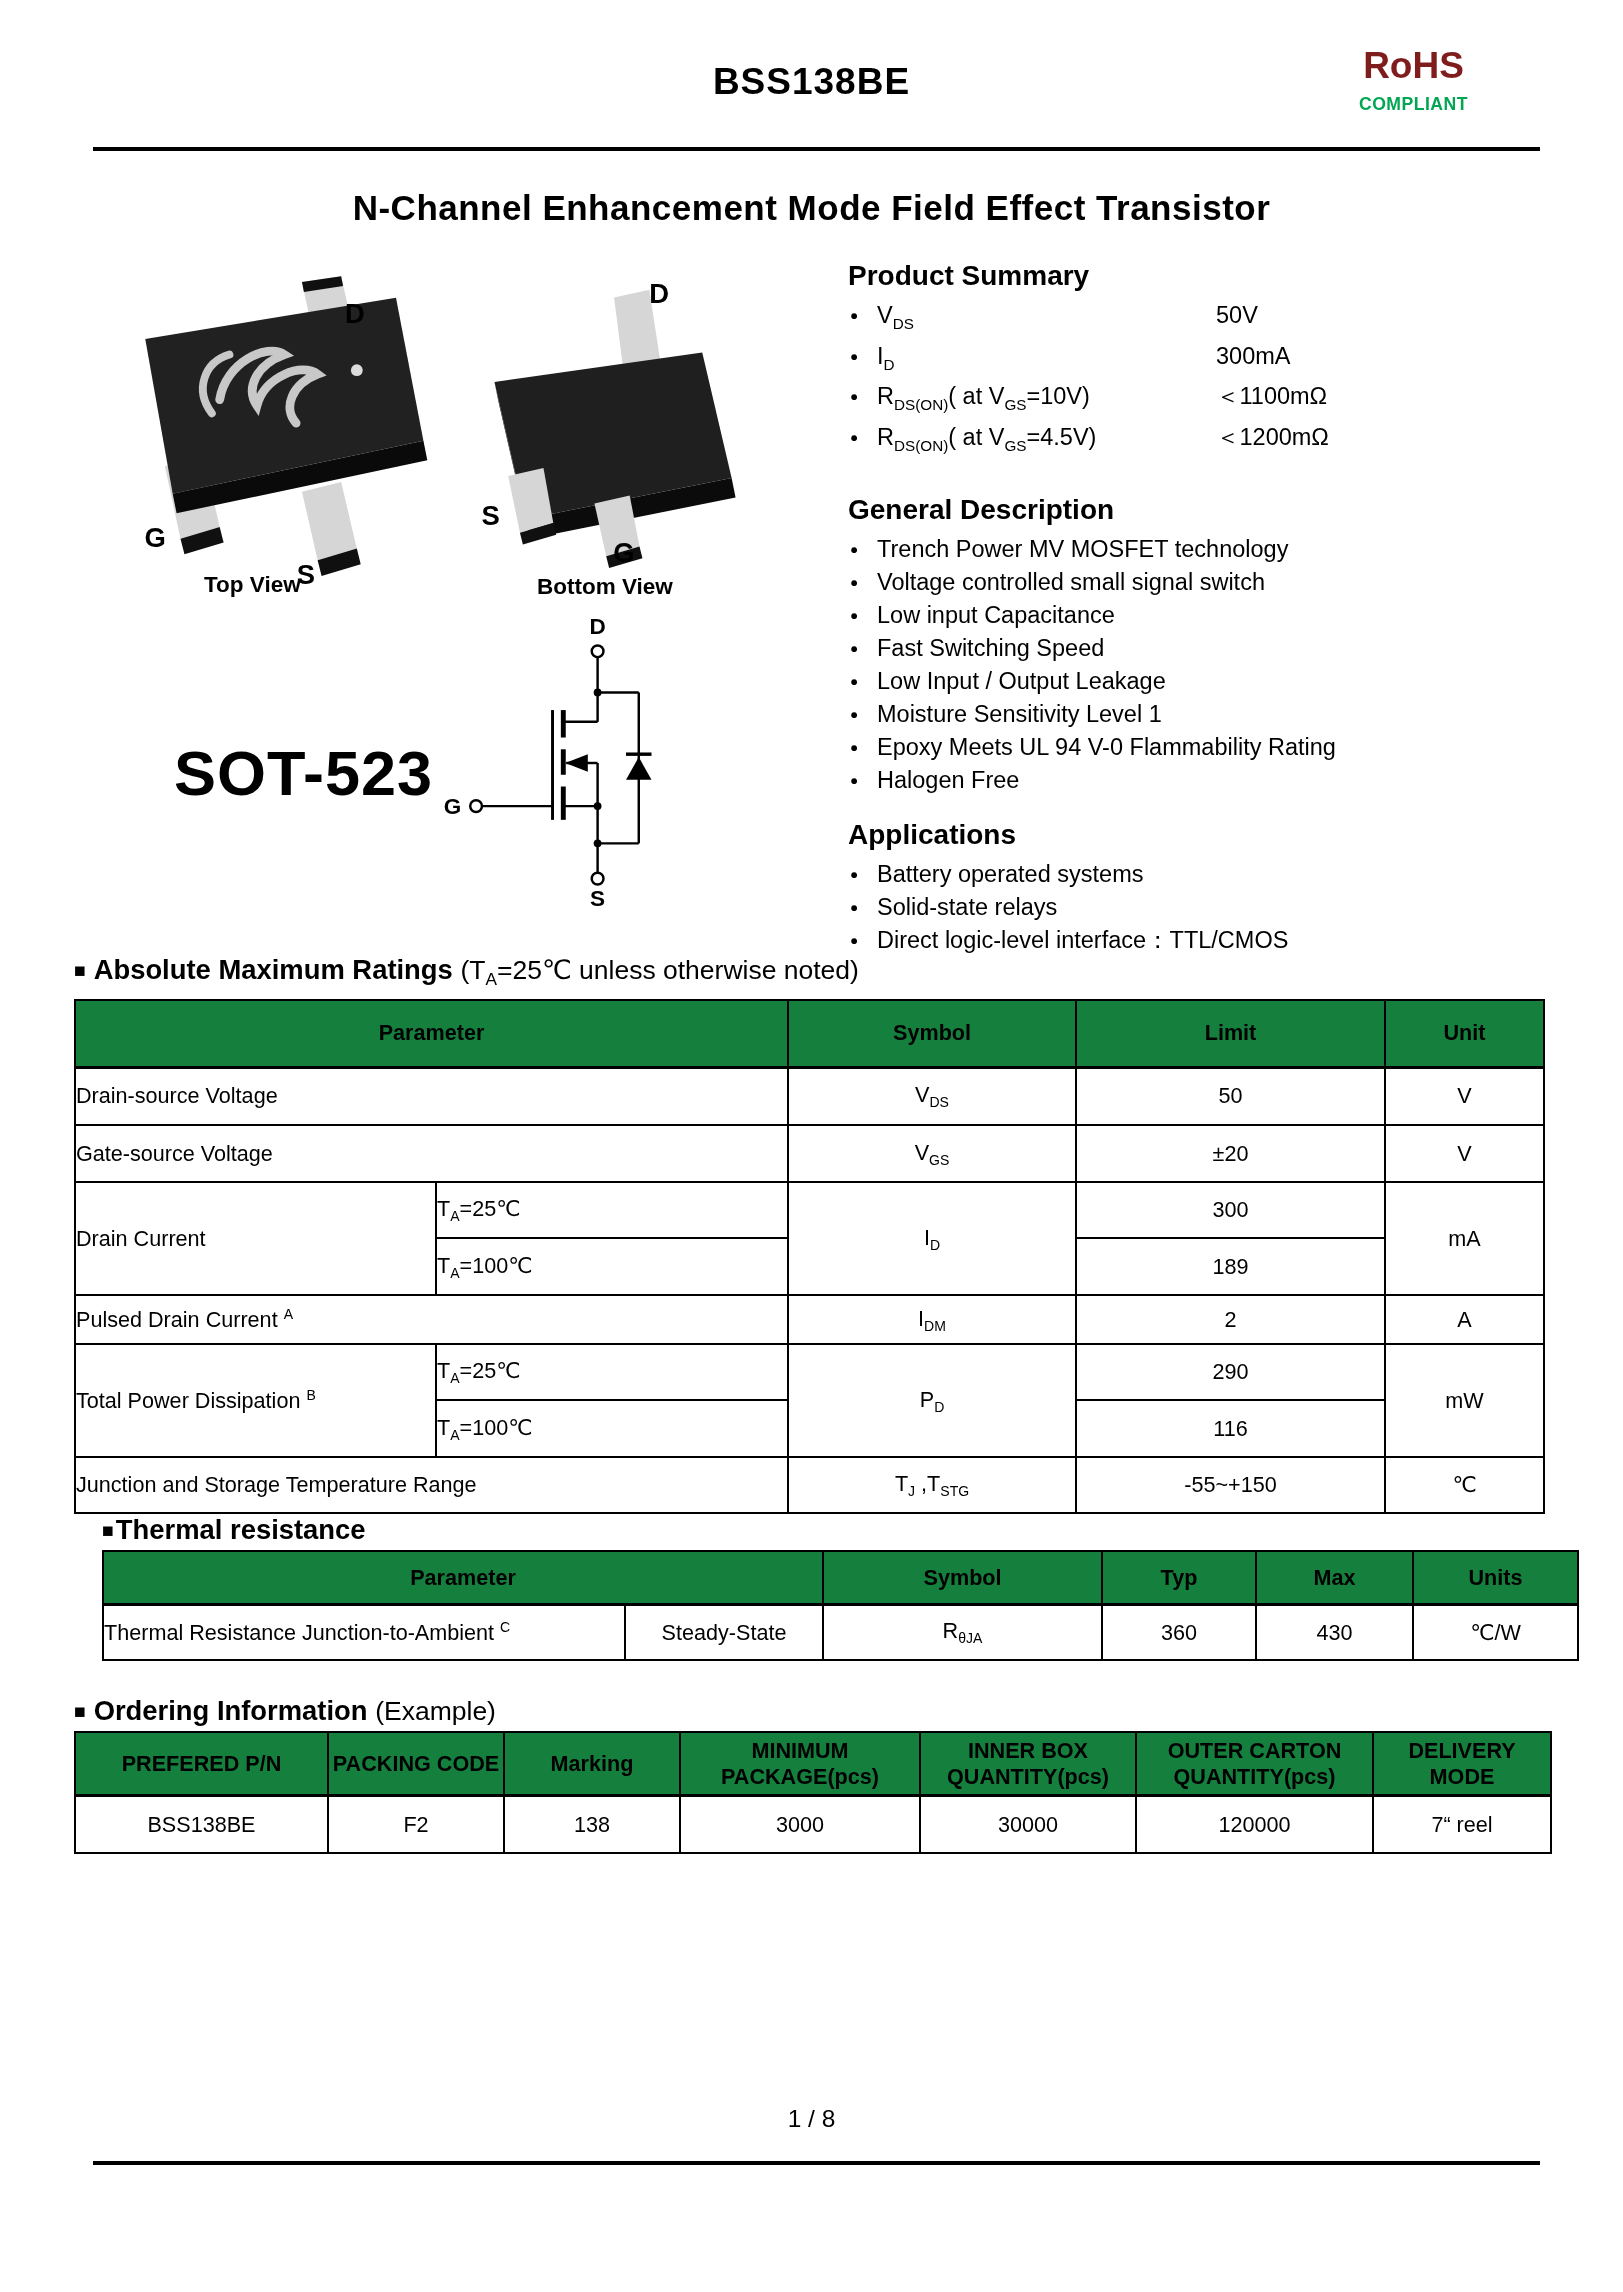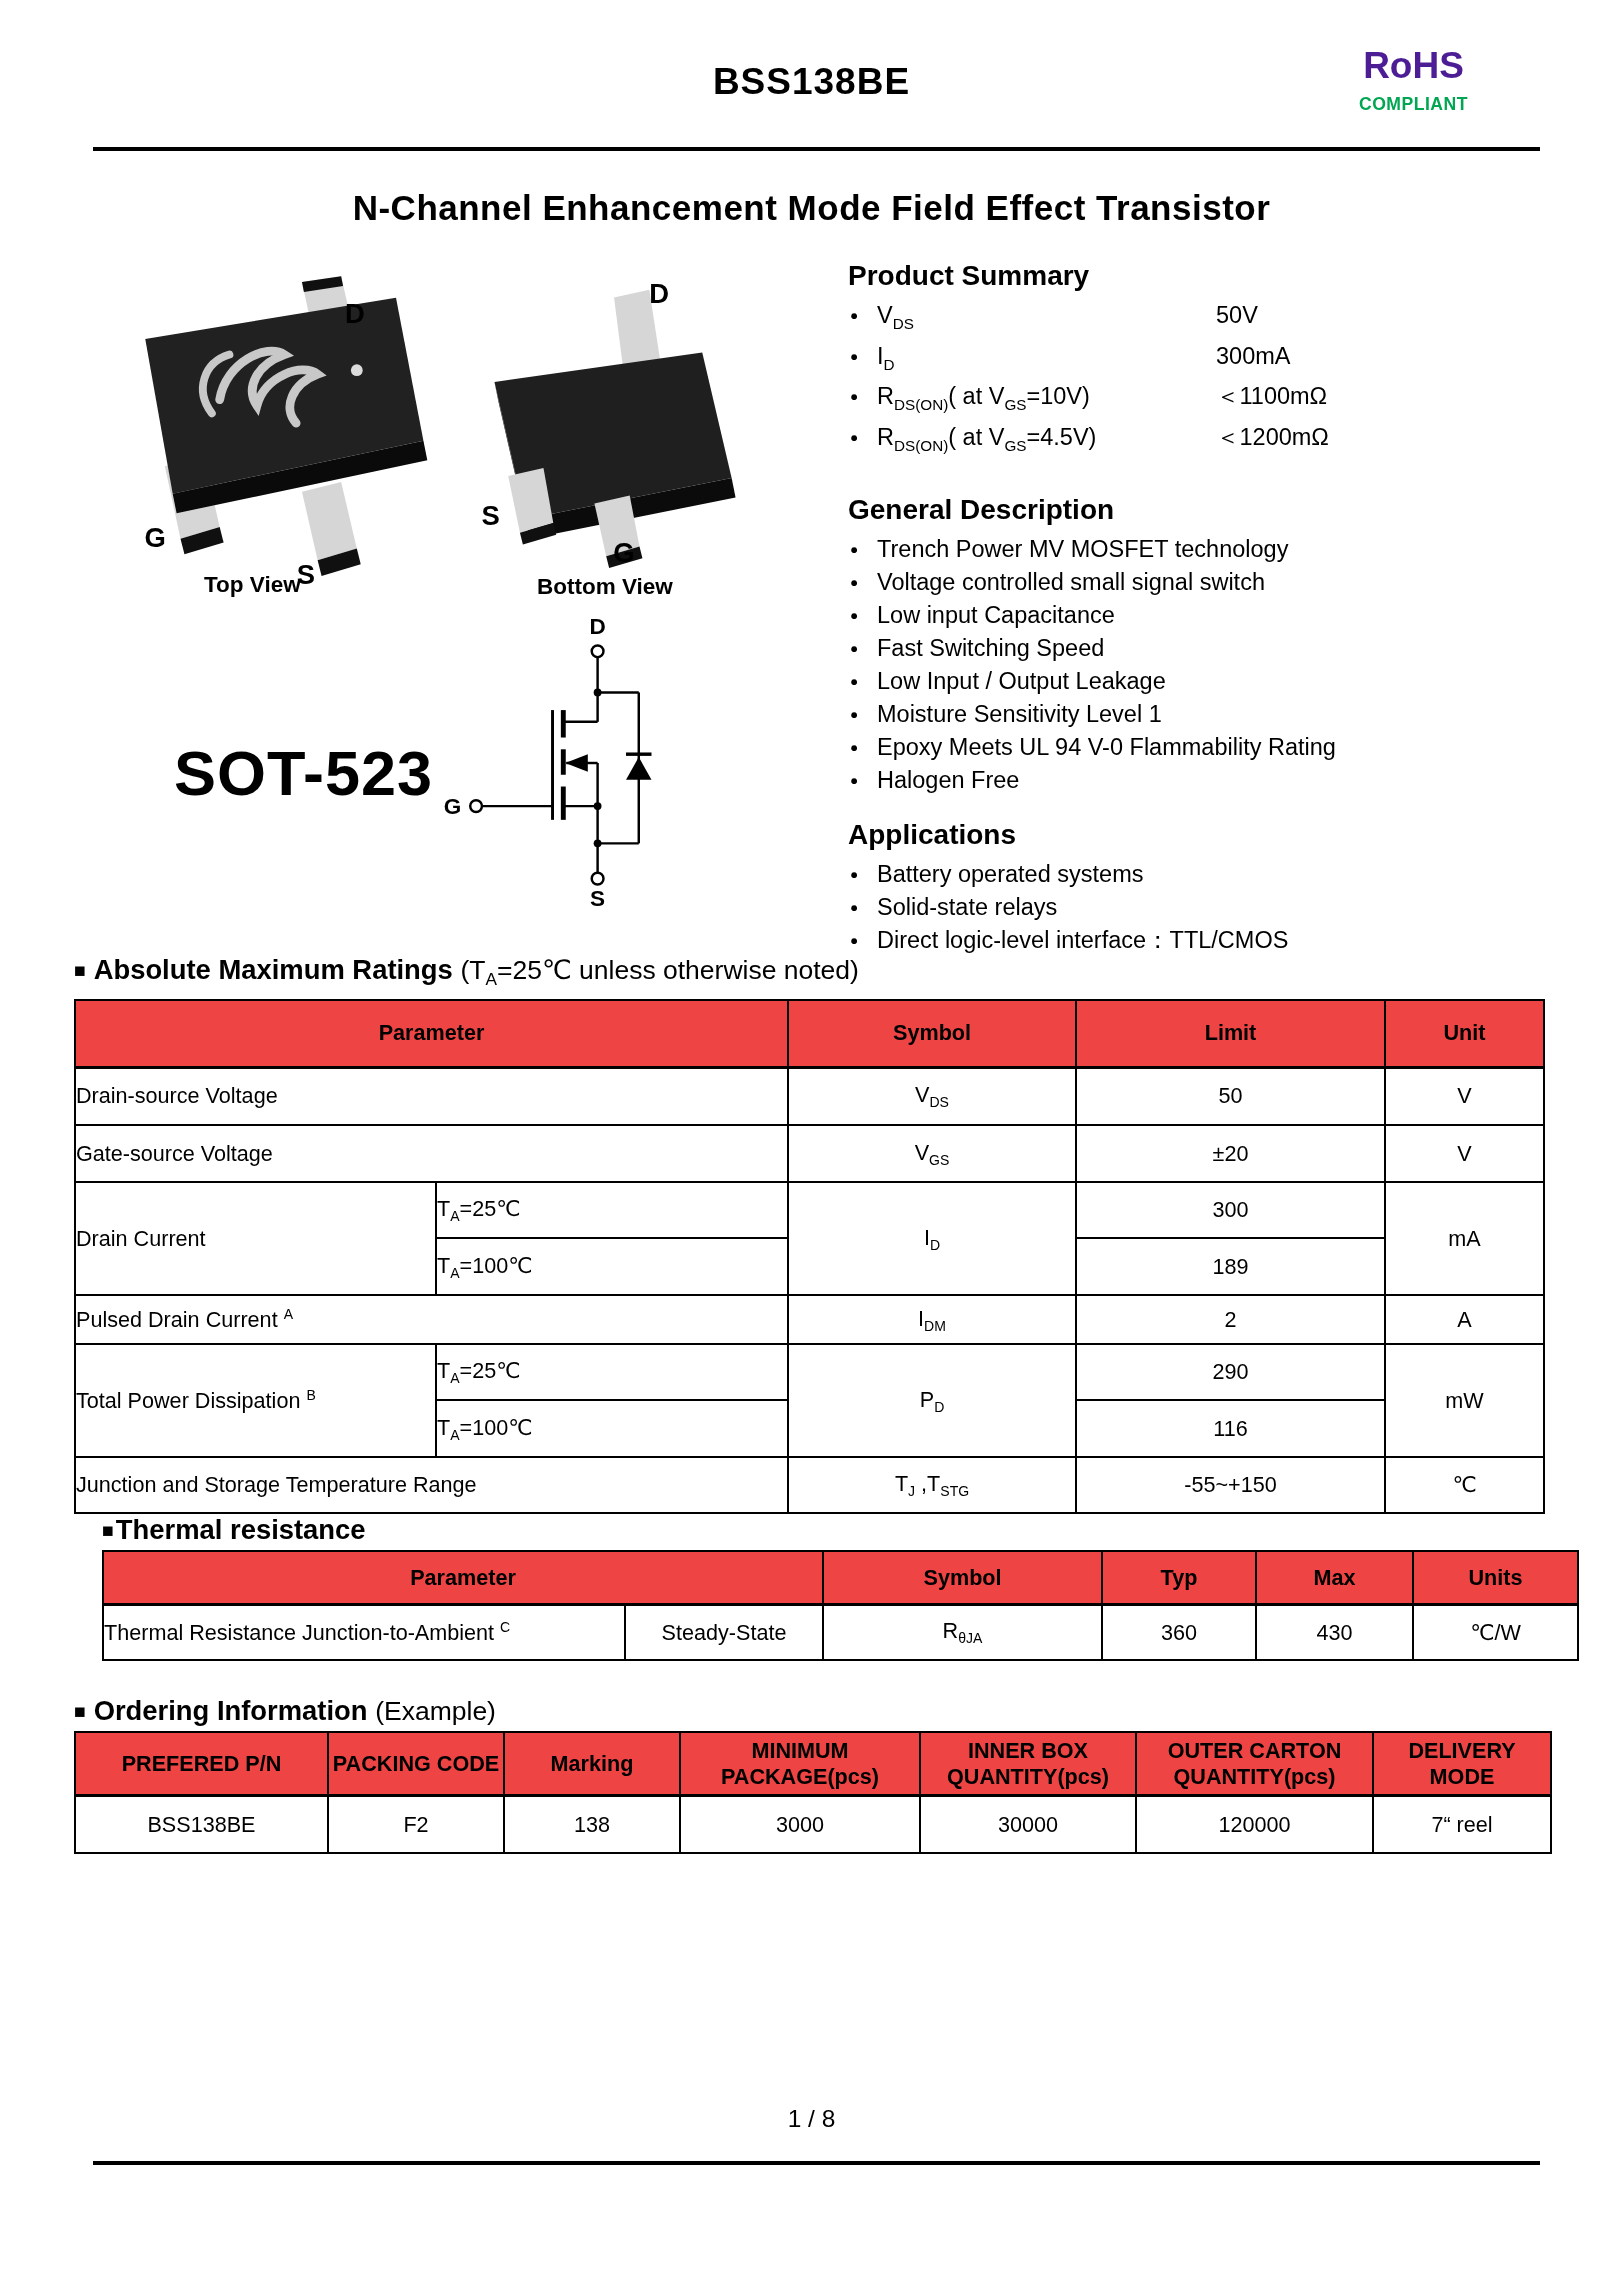--- a/index.html
+++ b/index.html
@@ -40,35 +40,35 @@
   .sec-order{top:1696px;}
   .sec-head{font-size:27.4px;line-height:30px;margin-bottom:4.9px;}
   .sec-head .marker{font-size:19.6px;vertical-align:2px;margin-right:7.8px;}
   .sec-head .bold{font-weight:bold;}
   .sec-head .note{font-weight:normal;font-size:26.5px;}
   table.t{border-collapse:collapse;table-layout:fixed;border:2.9px solid #000;}
   table.t th,table.t td{
     border-left:2px solid #000;border-right:2px solid #000;
     border-top:2.9px solid #000;border-bottom:2.9px solid #000;
     font-size:21.6px;padding:0;vertical-align:middle;overflow:hidden;}
-  table.t tr.head th{background:#ef4444;font-weight:bold;text-align:center;border-bottom-width:3.9px;}
+  table.t tr.head th{background:#15803d;font-weight:bold;text-align:center;border-bottom-width:3.9px;}
   td.pl{text-align:left;padding-left:15.7px;}
   td.c,th.c{text-align:center;}
   
   .page-num{position:absolute;left:0;right:0;top:2105px;text-align:center;font-size:24.5px;}
   svg text{font-family:"Liberation Sans","DejaVu Sans",sans-serif;}
 </style>
 </head>
 <body>
 
 <div class="page">
 
   <div class="part-number">BSS138BE</div>
   <div class="rohs">
-    <div class="rohs-main" style="color:#4c1d95">RoHS</div>
+    <div class="rohs-main" style="color:#7f1d1d">RoHS</div>
     <div class="rohs-sub" style="color:#00a651">COMPLIANT</div>
   </div>
   <div class="hrule rule-top"></div>
   <div class="doc-title">N-Channel Enhancement Mode Field Effect Transistor</div>
 
   <svg style="position:absolute;left:110px;top:272px;" width="333" height="314" viewBox="0 0 340 320">
 
     <polygon points="196,10 236,4 246,48 206,56" fill="#d6d6d6"></polygon>
     <polygon points="196,10 236,4 238,14 198,20" fill="#101010"></polygon>
     <polygon points="56,198 96,190 112,260 72,272" fill="#d6d6d6"></polygon>

